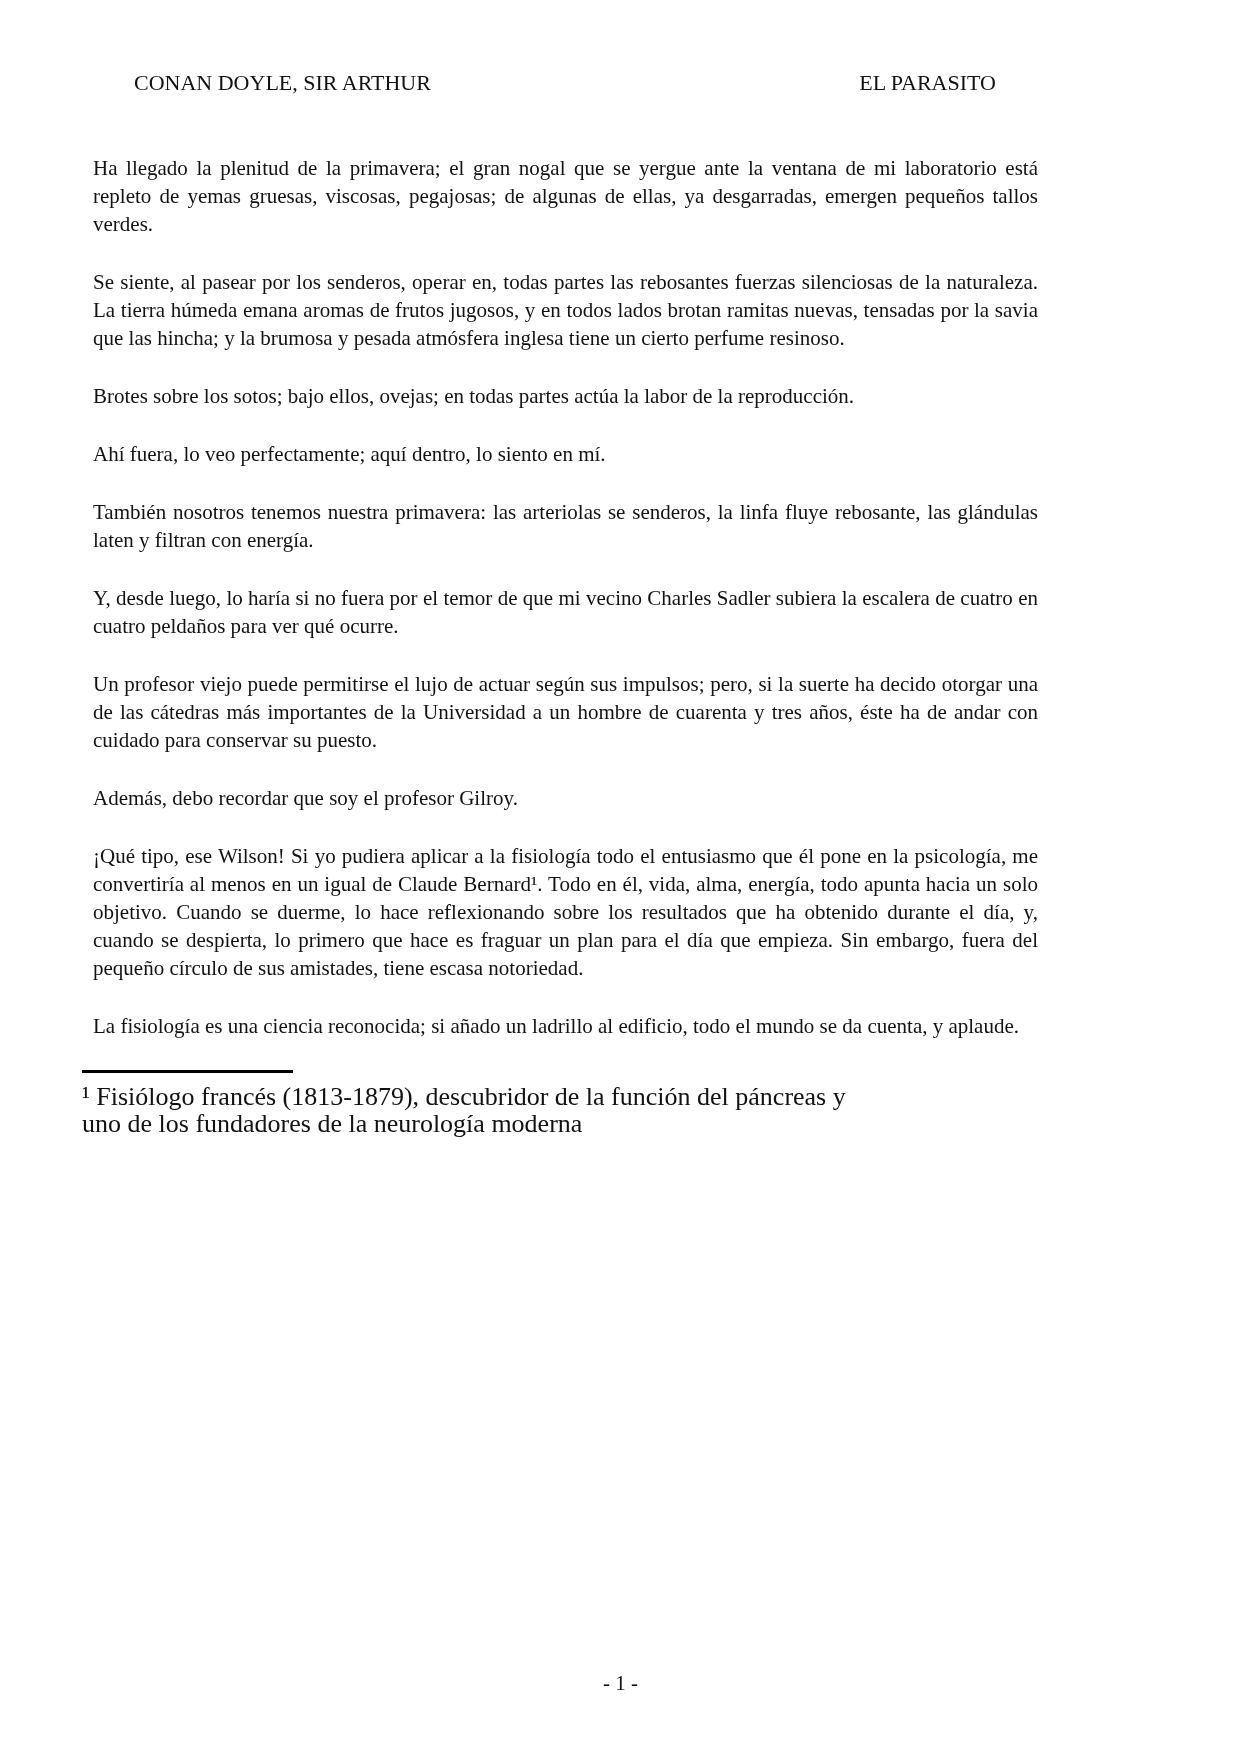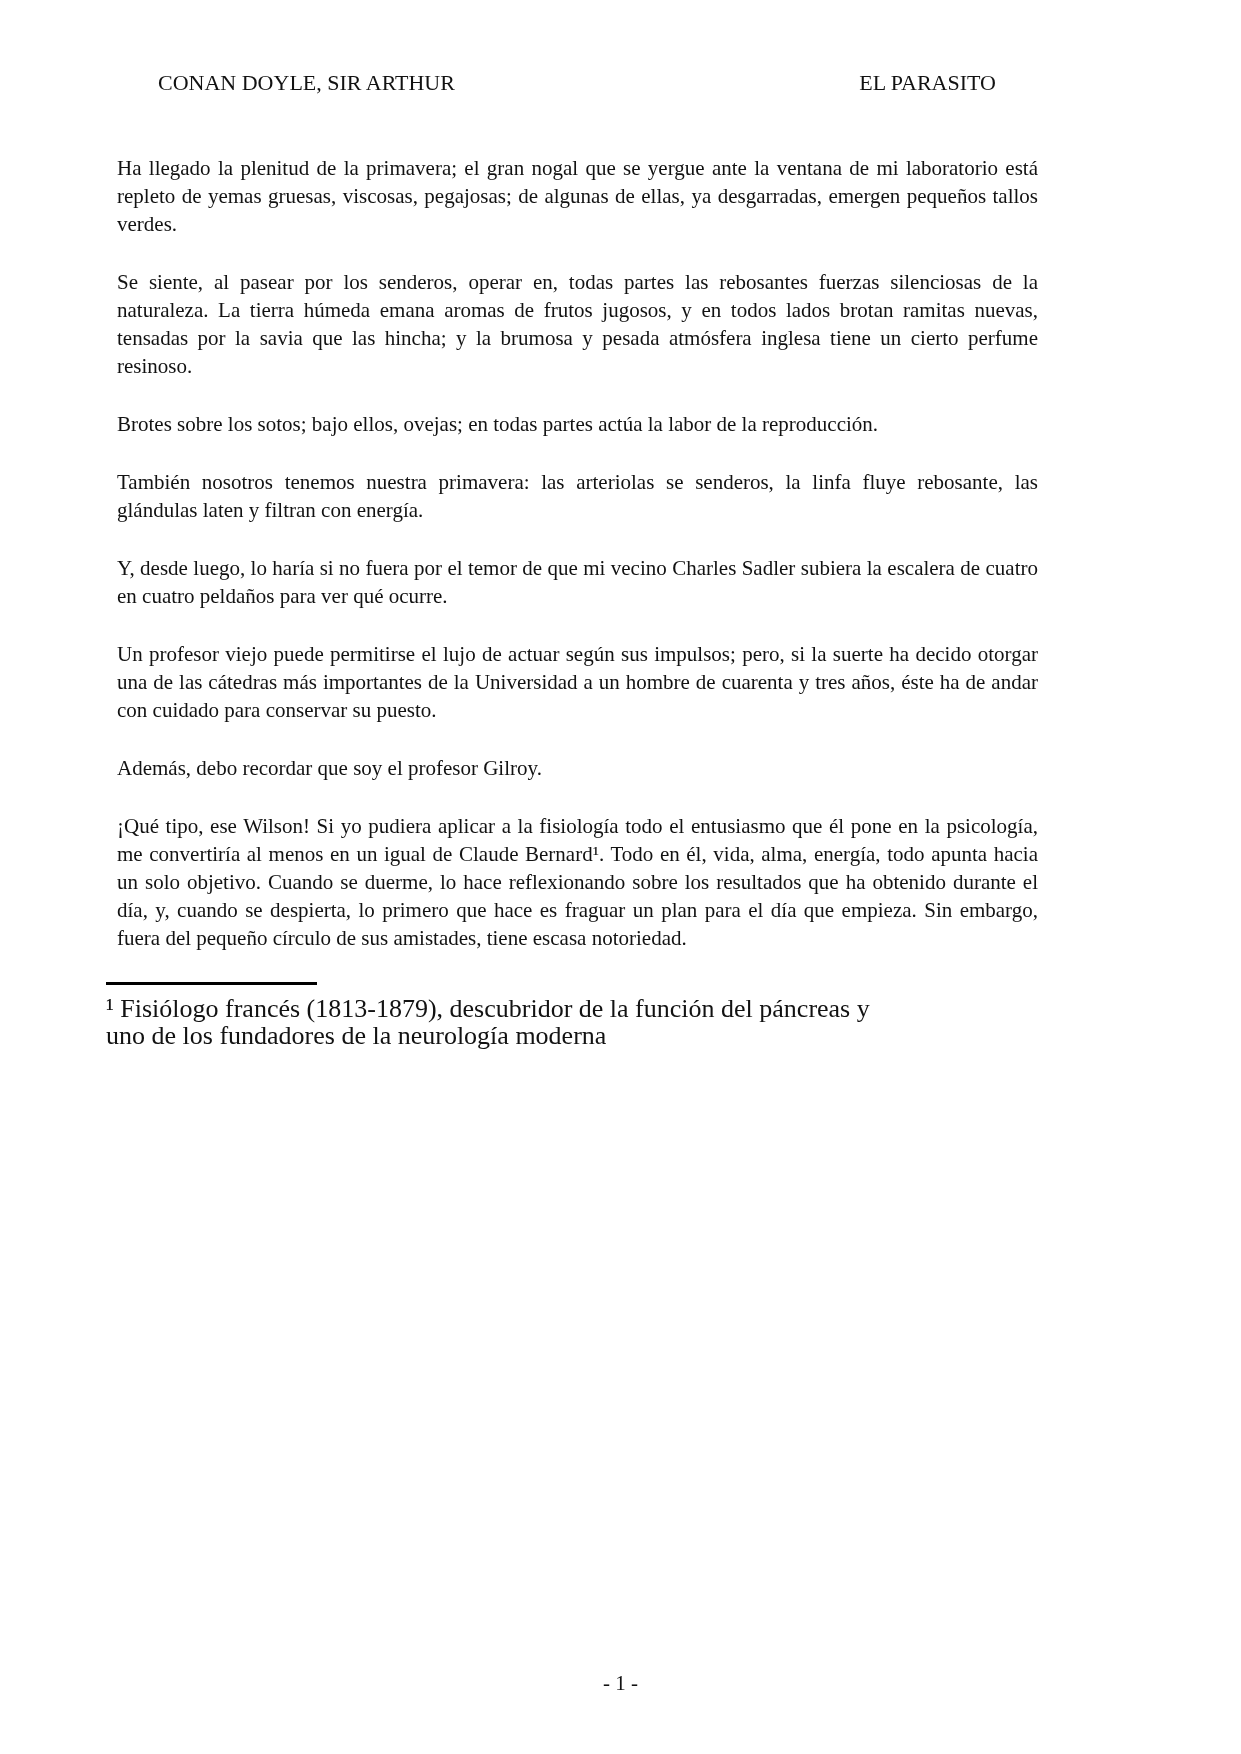--- a/index.html
+++ b/index.html
@@ -8,21 +8,21 @@
     background: #ffffff;
   }
   .page {
     position: relative;
     width: 1241px;
     height: 1754px;
     background: #ffffff;
     color: #121212;
     font-family: "Liberation Serif", "DejaVu Serif", serif;
     box-sizing: border-box;
-    padding: 70px 203px 0 106px;
+    padding: 70px 203px 0 82px;
     overflow: hidden;
   }
   .running-header {
     display: flex;
     justify-content: space-between;
     align-items: baseline;
     font-size: 22px;
     line-height: 26px;
     white-space: nowrap;
   }
@@ -80,25 +80,27 @@
   <div class="running-header">
     <span class="author">CONAN DOYLE, SIR ARTHUR</span>
     <span class="booktitle">EL PARASITO</span>
   </div>
 
 
   <div class="doc-body">
     <p>Ha llegado la plenitud de la primavera; el gran nogal que se yergue ante la ventana de mi laboratorio está repleto de yemas gruesas, viscosas, pegajosas; de algunas de ellas, ya desgarradas, emergen pequeños tallos verdes.</p>
     <p>Se siente, al pasear por los senderos, operar en, todas partes las rebosantes fuerzas silenciosas de la naturaleza. La tierra húmeda emana aromas de frutos jugosos, y en todos lados brotan ramitas nuevas, tensadas por la savia que las hincha; y la brumosa y pesada atmósfera inglesa tiene un cierto perfume resinoso.</p>
     <p>Brotes sobre los sotos; bajo ellos, ovejas; en todas partes actúa la labor de la reproducción.</p>
+    <p>Ahí fuera, lo veo perfectamente; aquí dentro, lo siento en mí.</p>
     <p>También nosotros tenemos nuestra primavera: las arteriolas se senderos, la linfa fluye rebosante, las glándulas laten y filtran con energía.</p>
     <p>Y, desde luego, lo haría si no fuera por el temor de que mi vecino Charles Sadler subiera la escalera de cuatro en cuatro peldaños para ver qué ocurre.</p>
     <p>Un profesor viejo puede permitirse el lujo de actuar según sus impulsos; pero, si la suerte ha decido otorgar una de las cátedras más importantes de la Universidad a un hombre de cuarenta y tres años, éste ha de andar con cuidado para conservar su puesto.</p>
     <p>Además, debo recordar que soy el profesor Gilroy.</p>
     <p>¡Qué tipo, ese Wilson! Si yo pudiera aplicar a la fisiología todo el entusiasmo que él pone en la psicología, me convertiría al menos en un igual de Claude Bernard¹. Todo en él, vida, alma, energía, todo apunta hacia un solo objetivo. Cuando se duerme, lo hace reflexionando sobre los resultados que ha obtenido durante el día, y, cuando se despierta, lo primero que hace es fraguar un plan para el día que empieza. Sin embargo, fuera del pequeño círculo de sus amistades, tiene escasa notoriedad.</p>
+    <p>La fisiología es una ciencia reconocida; si añado un ladrillo al edificio, todo el mundo se da cuenta, y aplaude.</p>
   </div>
 
   <hr class="footnote-sep">
 
   <div class="footnote">¹ Fisiólogo francés (1813-1879), descubridor de la función del páncreas y uno de los fundadores de la neurología moderna</div>
 
   <div class="page-number">- 1 -</div>
 
 </div>
 

